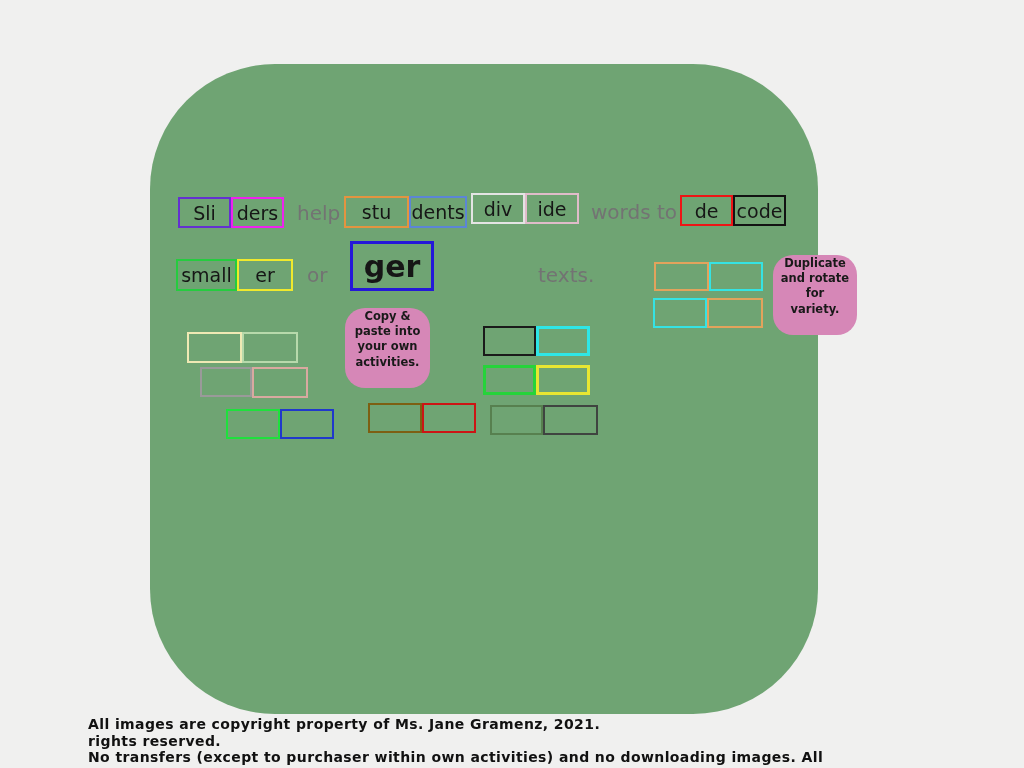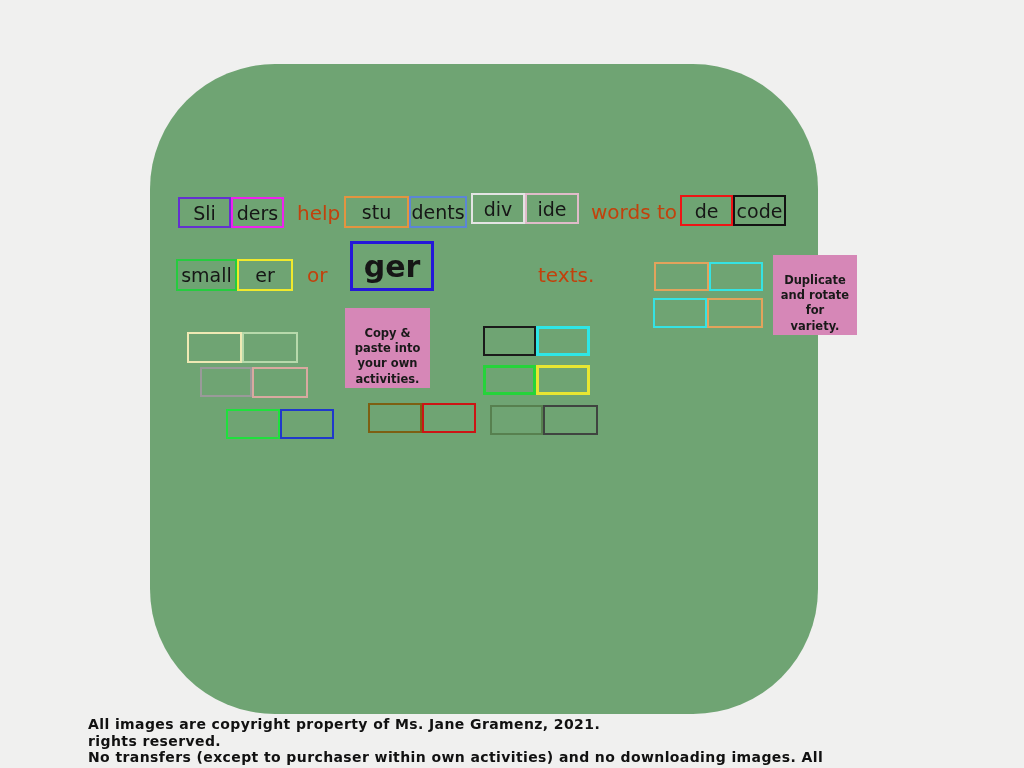--- a/index.html
+++ b/index.html
@@ -11,28 +11,28 @@
     position:absolute;left:150px;top:64px;width:668px;height:650px;
     border-radius:125px;
   }
   .pair{position:absolute;display:flex;}
   .cell{
     border:2px solid #000;display:flex;align-items:center;justify-content:center;
     font-size:19px;color:#161616;box-sizing:border-box;
   }
   .cell.big{border-width:3px;font-size:30px;}
   .word{
-    position:absolute;color:#c2410c;font-size:20px;display:flex;align-items:center;
+    position:absolute;color:#737373;font-size:20px;display:flex;align-items:center;
     white-space:nowrap;
   }
   .ecell{border:2px solid #000;box-sizing:border-box;}
   .note{
-    position:absolute;border-radius:0;color:#191919;
+    position:absolute;border-radius:20px;color:#191919;
     font-size:11.5px;font-weight:600;line-height:1.32;text-align:center;
-    white-space:pre-line;padding-top:18px;box-sizing:border-box;
+    white-space:pre-line;padding-top:1px;box-sizing:border-box;
   }
   .footer{
     position:absolute;left:88px;top:716px;width:870px;color:#111;
     font-size:14px;font-weight:600;letter-spacing:0.4px;line-height:16.5px;
   }
 </style>
 </head>
 <body style="background-color: rgb(240, 240, 239);">
 
 <div class="board" style="background-color: rgb(111, 164, 115);"></div>

